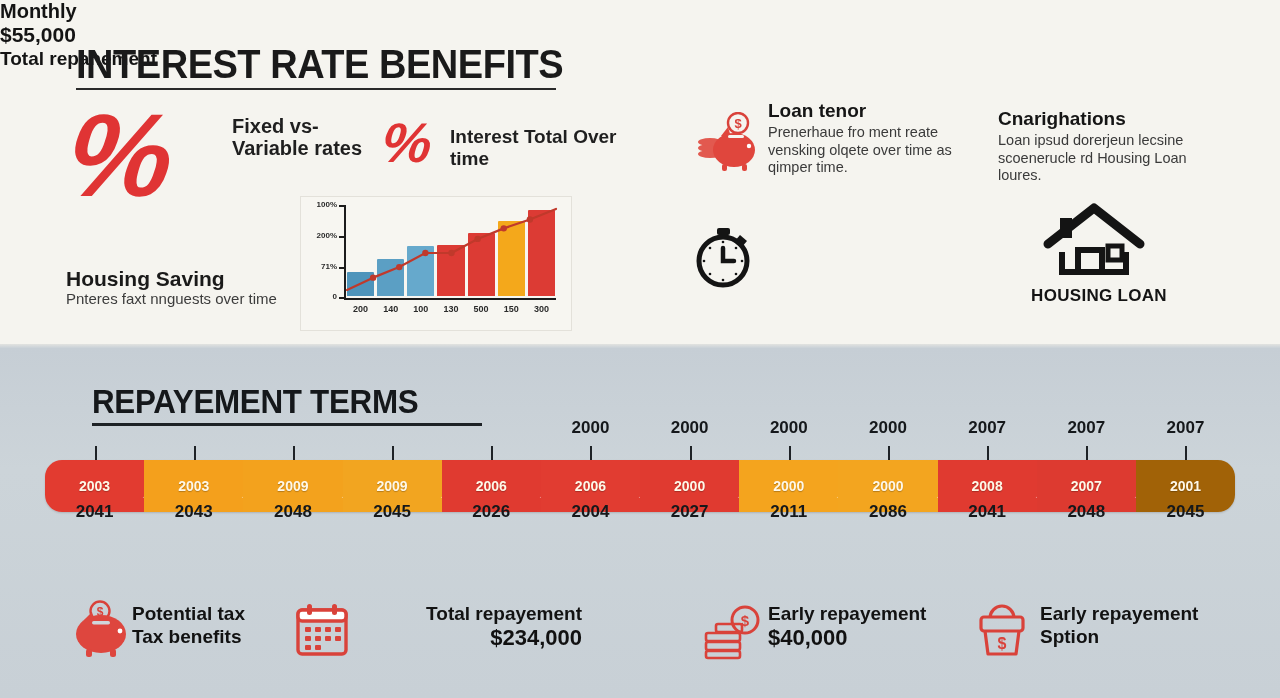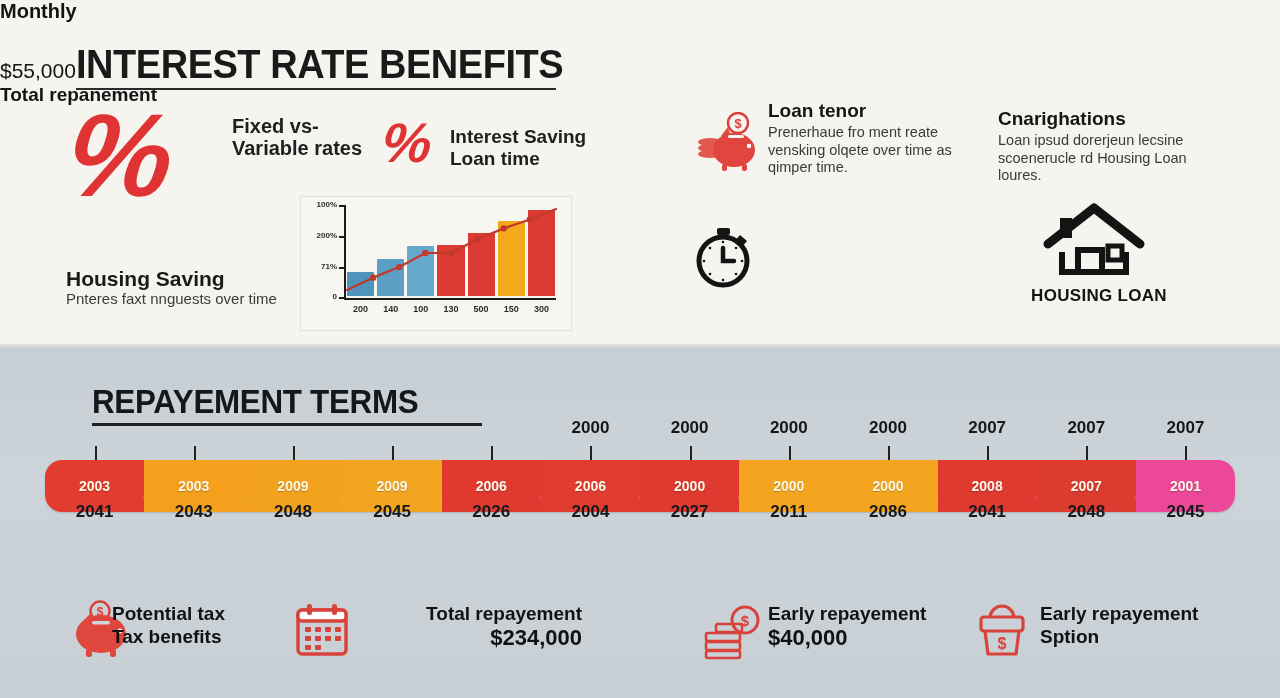--- a/index.html
+++ b/index.html
@@ -105,21 +105,21 @@
     font-size: 19px; font-weight: bold; color: #151515; line-height: 1.18;
   }
   .blk .s {
     font-size: 14.5px; color: #3a3a3a; line-height: 1.2; margin-top: 2px;
   }
   .blk-loan-tenor { left: 768px; top: 100px; width: 224px; }
   .blk-charges    { left: 998px; top: 108px; width: 236px; }
 
   .blk-monthly { left: 768px; top: 218px; width: 220px; }
   .blk-monthly .l1 { font-size: 20px; font-weight: bold; color: #141414; line-height: 1.16; }
-  .blk-monthly .l2 { font-size: 21px; font-weight: normal; color: #141414; line-height: 1.16; margin-top: 36px; }
+  .blk-monthly .l2 { font-size: 21px; font-weight: bold; color: #141414; line-height: 1.16; }
   .blk-monthly .l3 { font-size: 19px; font-weight: bold; color: #141414; line-height: 1.16; }
 
   .icon-piggy  { position: absolute; left: 694px; top: 112px; }
   .icon-clock  { position: absolute; left: 690px; top: 222px; }
   .icon-house  { position: absolute; left: 1040px; top: 200px; }
   .lbl-housing {
     position: absolute; left: 1019px; top: 286px; width: 160px; text-align: center;
     font-size: 17px; font-weight: bold; color: #141414; letter-spacing: 0.3px;
   }
 
@@ -172,21 +172,21 @@
     position: absolute; width: 2px; background: #1e2226;
   }
   .tick.up { top: 0; height: 16px; }
   .tick.dn { top: 48px; height: 16px; }
 
   
   .stat { position: absolute; }
   .stat .l1 { font-size: 19px; font-weight: bold; color: #121212; line-height: 1.22; }
   .stat .l2 { font-size: 22px; font-weight: bold; color: #111; line-height: 1.22; }
   .stat .l2.small { font-size: 19px; }
-  .stat-tax      { left: 112px; top: 602px; width: 190px; }
+  .stat-tax      { left: 132px; top: 602px; width: 190px; }
   .stat-total    { left: 362px; top: 602px; width: 220px; text-align: right; }
   .stat-early    { left: 768px; top: 602px; width: 215px; }
   .stat-option   { left: 1040px; top: 602px; width: 200px; }
 
   .icon-piggy2 { position: absolute; left: 72px; top: 600px; }
   .icon-cal    { position: absolute; left: 294px; top: 602px; }
   .icon-coins  { position: absolute; left: 702px; top: 604px; }
   .icon-basket { position: absolute; left: 974px; top: 600px; }
 </style>
 </head>
@@ -202,21 +202,21 @@
     <div class="pct-big">%</div>
 
     <div class="lbl-fixed">Fixed vs-Variable rates</div>
 
     <div class="blk-interest-left">
       <div class="h">Housing Saving</div>
       <div class="s">Pnteres faxt nnguests over time</div>
     </div>
 
     <div class="pct-sm">%</div>
-    <div class="lbl-saving">Interest Saving Loan time</div>
+    <div class="lbl-saving">Interest Total Over time</div>
 
     <div class="chart-card">
       <div class="ylab-wrap" id="ylabs">
           <div class="ylab" style="top: 3px;">100%</div>
           <div class="ylab" style="top: 34.28px;">200%</div>
           <div class="ylab" style="top: 64.64px;">71%</div>
           <div class="ylab" style="top: 95px;">0</div>
         </div>
       <div class="axis-y"></div>
       <div class="axis-x"></div>
@@ -373,21 +373,21 @@
         <div class="seg" style="background: rgb(244, 160, 28);">2003</div>
         <div class="seg" style="background: rgb(243, 162, 29);">2009</div>
         <div class="seg" style="background: rgb(242, 165, 32);">2009</div>
         <div class="seg" style="background: rgb(224, 58, 48);">2006</div>
         <div class="seg" style="background: rgb(225, 60, 49);">2006</div>
         <div class="seg" style="background: rgb(224, 58, 48);">2000</div>
         <div class="seg" style="background: rgb(244, 164, 30);">2000</div>
         <div class="seg" style="background: rgb(243, 165, 31);">2000</div>
         <div class="seg" style="background: rgb(224, 58, 48);">2008</div>
         <div class="seg" style="background: rgb(221, 58, 48);">2007</div>
-        <div class="seg" style="background: #ec4899;">2001</div>
+        <div class="seg" style="background: #a16207;">2001</div>
       </div>
     <div class="tl-bot-labels" id="tlBot">
         <span>2041</span>
         <span>2043</span>
         <span>2048</span>
         <span>2045</span>
         <span>2026</span>
         <span>2004</span>
         <span>2027</span>
         <span>2011</span>

